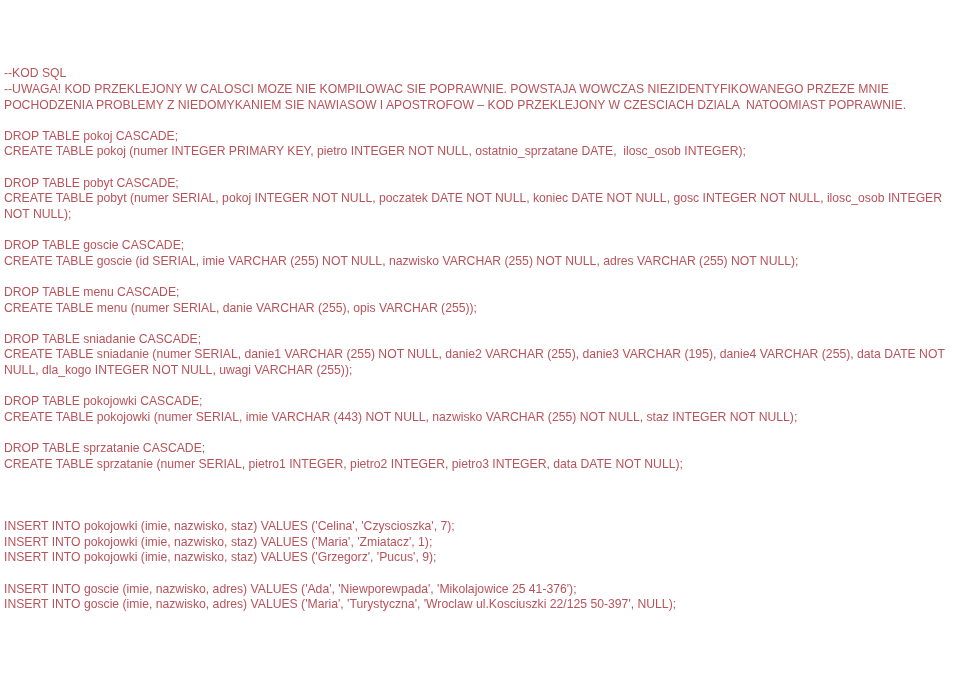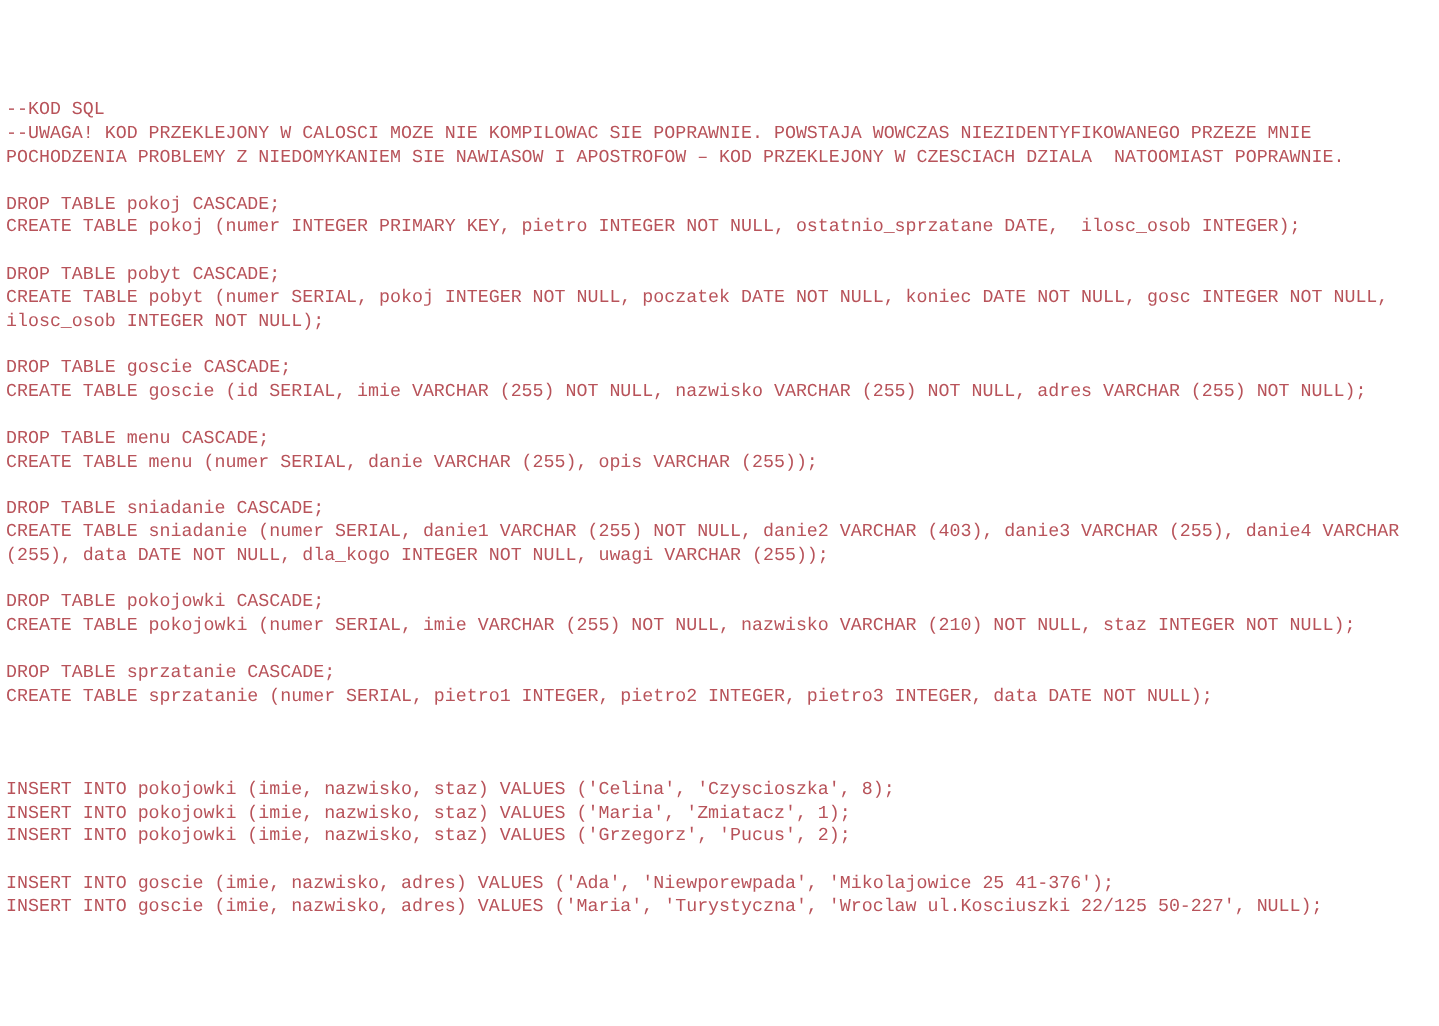--- a/index.html
+++ b/index.html
@@ -10,21 +10,21 @@
     font-size: 12.2px;
     line-height: 1.28;
     color: #b8535a;
     white-space: pre-wrap;
     word-wrap: break-word;
     width: 959px;
     box-sizing: border-box;
   }
   pre {
     margin: 0;
-    font-family: Liberation Mono, monospace;
+    font-family: Liberation Sans, sans-serif;
     white-space: pre-wrap;
     word-wrap: break-word;
   }
 </style>
 </head>
 <body>
 
 
 
 <pre><span>--KOD SQL
@@ -36,31 +36,31 @@
 <span>DROP TABLE pobyt CASCADE;
 CREATE TABLE pobyt (numer SERIAL, pokoj INTEGER NOT NULL, poczatek DATE NOT NULL, koniec DATE NOT NULL, gosc INTEGER NOT NULL, ilosc_osob INTEGER NOT NULL);</span>
 
 <span>DROP TABLE goscie CASCADE;
 CREATE TABLE goscie (id SERIAL, imie VARCHAR (255) NOT NULL, nazwisko VARCHAR (255) NOT NULL, adres VARCHAR (255) NOT NULL);</span>
 
 <span>DROP TABLE menu CASCADE;
 CREATE TABLE menu (numer SERIAL, danie VARCHAR (255), opis VARCHAR (255));</span>
 
 <span>DROP TABLE sniadanie CASCADE;
-CREATE TABLE sniadanie (numer SERIAL, danie1 VARCHAR (255) NOT NULL, danie2 VARCHAR (403), danie3 VARCHAR (255), danie4 VARCHAR (255), data DATE NOT NULL, dla_kogo INTEGER NOT NULL, uwagi VARCHAR (255));</span>
+CREATE TABLE sniadanie (numer SERIAL, danie1 VARCHAR (255) NOT NULL, danie2 VARCHAR (255), danie3 VARCHAR (195), danie4 VARCHAR (255), data DATE NOT NULL, dla_kogo INTEGER NOT NULL, uwagi VARCHAR (255));</span>
 
 <span>DROP TABLE pokojowki CASCADE;
-CREATE TABLE pokojowki (numer SERIAL, imie VARCHAR (255) NOT NULL, nazwisko VARCHAR (210) NOT NULL, staz INTEGER NOT NULL);</span>
+CREATE TABLE pokojowki (numer SERIAL, imie VARCHAR (443) NOT NULL, nazwisko VARCHAR (255) NOT NULL, staz INTEGER NOT NULL);</span>
 
 <span>DROP TABLE sprzatanie CASCADE;
 CREATE TABLE sprzatanie (numer SERIAL, pietro1 INTEGER, pietro2 INTEGER, pietro3 INTEGER, data DATE NOT NULL);</span>
 
 
 
-<span>INSERT INTO pokojowki (imie, nazwisko, staz) VALUES ('Celina', 'Czyscioszka', 8);</span>
+<span>INSERT INTO pokojowki (imie, nazwisko, staz) VALUES ('Celina', 'Czyscioszka', 7);</span>
 <span>INSERT INTO pokojowki (imie, nazwisko, staz) VALUES ('Maria', 'Zmiatacz', 1);</span>
-<span>INSERT INTO pokojowki (imie, nazwisko, staz) VALUES ('Grzegorz', 'Pucus', 2);</span>
+<span>INSERT INTO pokojowki (imie, nazwisko, staz) VALUES ('Grzegorz', 'Pucus', 9);</span>
 
 <span>INSERT INTO goscie (imie, nazwisko, adres) VALUES ('Ada', 'Niewporewpada', 'Mikolajowice 25 41-376');</span>
-<span>INSERT INTO goscie (imie, nazwisko, adres) VALUES ('Maria', 'Turystyczna', 'Wroclaw ul.Kosciuszki 22/125 50-227', NULL);</span></pre>
+<span>INSERT INTO goscie (imie, nazwisko, adres) VALUES ('Maria', 'Turystyczna', 'Wroclaw ul.Kosciuszki 22/125 50-397', NULL);</span></pre>
 
 
 
 
 </body></html>

